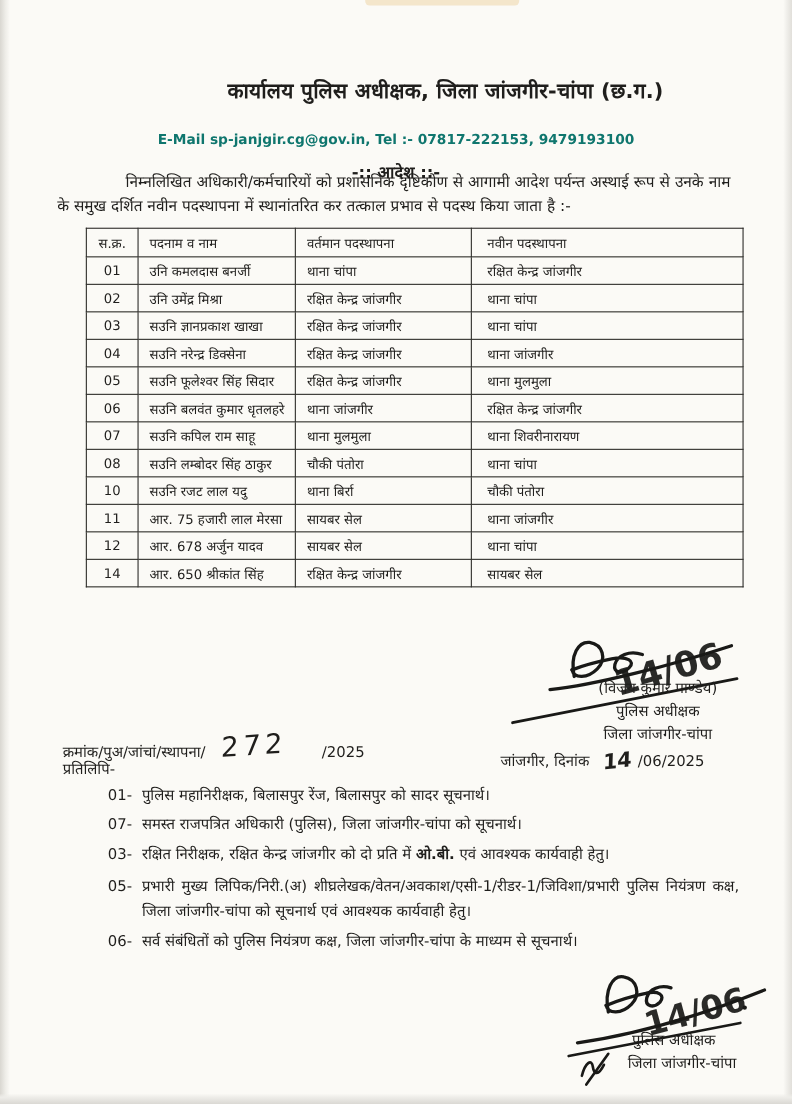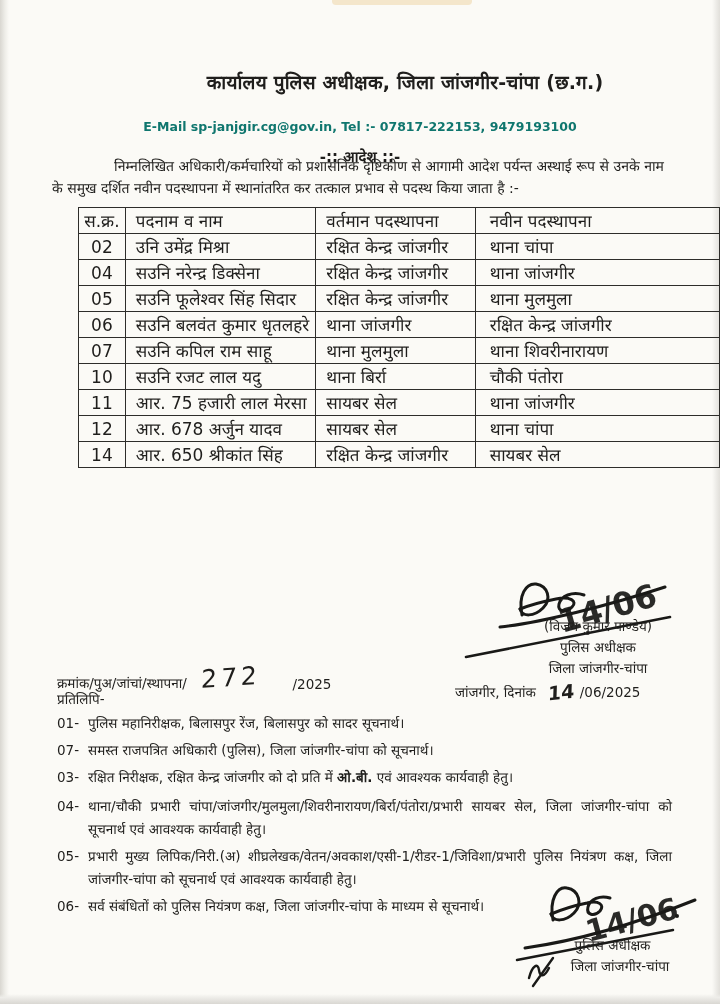--- a/index.html
+++ b/index.html
@@ -22,42 +22,42 @@
     font-size:19px;font-weight:bold;letter-spacing:.2px;padding-left:45px;}
   .doc-contact{position:absolute;top:99px;left:0;width:100%;text-align:center;
     font-size:12.5px;font-weight:bold;color:#0f766e;margin-top:20px;}
   .order-heading{position:absolute;top:129px;left:0;width:100%;text-align:center;
     font-size:15px;font-weight:bold;margin-top:17px;}
   .intro{position:absolute;top:155px;left:52px;width:612px;
     font-size:14px;line-height:22px;text-align:justify;text-indent:62px;}
 
   table.transfer{position:absolute;top:207px;left:78px;border-collapse:collapse;}
   table.transfer th,table.transfer td{
-    border:1.6px solid #2e2d2a;font-size:17px;font-weight:normal;
+    border:1.6px solid #2e2d2a;font-size:12px;font-weight:normal;
     padding:1px 6px 1px 10px;text-align:left;white-space:nowrap;overflow:hidden;}
   table.transfer th{height:23px;}
   table.transfer td{height:22px;}
   table.transfer .c-sno{text-align:center;padding:1px 2px;}
   table.transfer .c-new{padding-left:14px;}
 
   .sig-top{position:absolute;left:488px;top:616px;width:220px;text-align:center;
     font-size:13.5px;line-height:21px;}
   .place-date{position:absolute;left:455px;top:681px;font-size:13.5px;white-space:nowrap;}
   .hand-day{display:inline-block;font-size:19px;font-weight:bold;
     transform:rotate(-6deg) skewX(-8deg);margin:0 1px 0 8px;vertical-align:-2px;}
 
   .ref-line{position:absolute;left:57px;top:663px;font-size:13.5px;
     display:flex;align-items:flex-end;white-space:nowrap;}
   .hand-number{font-size:25px;letter-spacing:4px;transform:rotate(-4deg) skewX(-6deg);
     margin-left:14px;font-weight:500;}
   .ref-year{margin-left:32px;}
   .copy-label{position:absolute;left:57px;top:690px;font-size:13.5px;}
 
   .notes{position:absolute;left:57px;top:712px;width:615px;font-size:13.5px;}
-  .note{display:flex;margin-bottom:4px;}
+  .note{display:flex;margin-bottom:4px;margin-left:41px;}
   .note-num{width:31px;flex-shrink:0;line-height:23px;}
   .note-text{flex:1;text-align:justify;line-height:23px;}
   .note-text b{font-weight:bold;}
 
   .sig-bottom-designation{position:absolute;left:545px;top:936px;width:135px;
     text-align:center;font-size:13.5px;}
   .sig-bottom-district{position:absolute;left:525px;top:957px;width:190px;
     text-align:center;font-size:13.5px;}
 
   svg.sig{position:absolute;overflow:visible;}
@@ -86,22 +86,34 @@
       <col style="width:247px">
     </colgroup>
   <tbody>
       <tr>
     <th class="c-sno">स.क्र.</th>
     <th>पदनाम व नाम</th>
     <th>वर्तमान पदस्थापना</th>
     <th class="c-new">नवीन पदस्थापना</th>
   </tr>
   <tr>
+        <td class="c-sno">01</td>
+        <td>उनि कमलदास बनर्जी</td>
+        <td>थाना चांपा</td>
+        <td class="c-new">रक्षित केन्द्र जांजगीर</td>
+      </tr>
+  <tr>
         <td class="c-sno">02</td>
         <td>उनि उमेंद्र मिश्रा</td>
+        <td>रक्षित केन्द्र जांजगीर</td>
+        <td class="c-new">थाना चांपा</td>
+      </tr>
+  <tr>
+        <td class="c-sno">03</td>
+        <td>सउनि ज्ञानप्रकाश खाखा</td>
         <td>रक्षित केन्द्र जांजगीर</td>
         <td class="c-new">थाना चांपा</td>
       </tr>
   <tr>
         <td class="c-sno">04</td>
         <td>सउनि नरेन्द्र डिक्सेना</td>
         <td>रक्षित केन्द्र जांजगीर</td>
         <td class="c-new">थाना जांजगीर</td>
       </tr>
   <tr>
@@ -114,20 +126,26 @@
         <td class="c-sno">06</td>
         <td>सउनि बलवंत कुमार धृतलहरे</td>
         <td>थाना जांजगीर</td>
         <td class="c-new">रक्षित केन्द्र जांजगीर</td>
       </tr>
   <tr>
         <td class="c-sno">07</td>
         <td>सउनि कपिल राम साहू</td>
         <td>थाना मुलमुला</td>
         <td class="c-new">थाना शिवरीनारायण</td>
+      </tr>
+  <tr>
+        <td class="c-sno">08</td>
+        <td>सउनि लम्बोदर सिंह ठाकुर</td>
+        <td>चौकी पंतोरा</td>
+        <td class="c-new">थाना चांपा</td>
       </tr>
   <tr>
         <td class="c-sno">10</td>
         <td>सउनि रजट लाल यदु</td>
         <td>थाना बिर्रा</td>
         <td class="c-new">चौकी पंतोरा</td>
       </tr>
   <tr>
         <td class="c-sno">11</td>
         <td>आर. 75 हजारी लाल मेरसा</td>
@@ -181,24 +199,20 @@
     <span class="note-num">01-</span>
     <span class="note-text">पुलिस महानिरीक्षक, बिलासपुर रेंज, बिलासपुर को सादर सूचनार्थ।</span>
   </div>
   <div class="note">
     <span class="note-num">07-</span>
     <span class="note-text">समस्त राजपत्रित अधिकारी (पुलिस), जिला जांजगीर-चांपा को सूचनार्थ।</span>
   </div>
   <div class="note" style="margin-bottom:6px">
     <span class="note-num">03-</span>
     <span class="note-text"><span>रक्षित निरीक्षक, रक्षित केन्द्र जांजगीर को दो प्रति में </span><b>ओ.बी.</b><span> एवं आवश्यक कार्यवाही हेतु।</span></span>
-  </div>
-  <div class="note">
-    <span class="note-num">04-</span>
-    <span class="note-text">थाना/चौकी प्रभारी चांपा/जांजगीर/मुलमुला/शिवरीनारायण/बिर्रा/पंतोरा/प्रभारी सायबर सेल, जिला जांजगीर-चांपा को सूचनार्थ एवं आवश्यक कार्यवाही हेतु।</span>
   </div>
   <div class="note">
     <span class="note-num">05-</span>
     <span class="note-text">प्रभारी मुख्य लिपिक/निरी.(अ) शीघ्रलेखक/वेतन/अवकाश/एसी-1/रीडर-1/जिविशा/प्रभारी पुलिस नियंत्रण कक्ष, जिला जांजगीर-चांपा को सूचनार्थ एवं आवश्यक कार्यवाही हेतु।</span>
   </div>
   <div class="note">
     <span class="note-num">06-</span>
     <span class="note-text">सर्व संबंधितों को पुलिस नियंत्रण कक्ष, जिला जांजगीर-चांपा के माध्यम से सूचनार्थ।</span>
   </div>
 </div>

